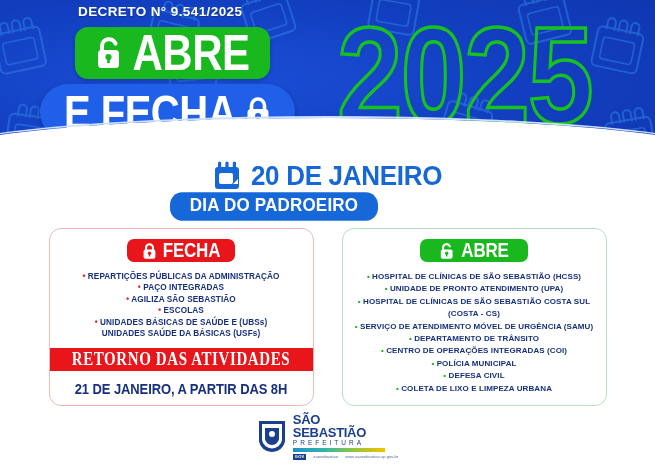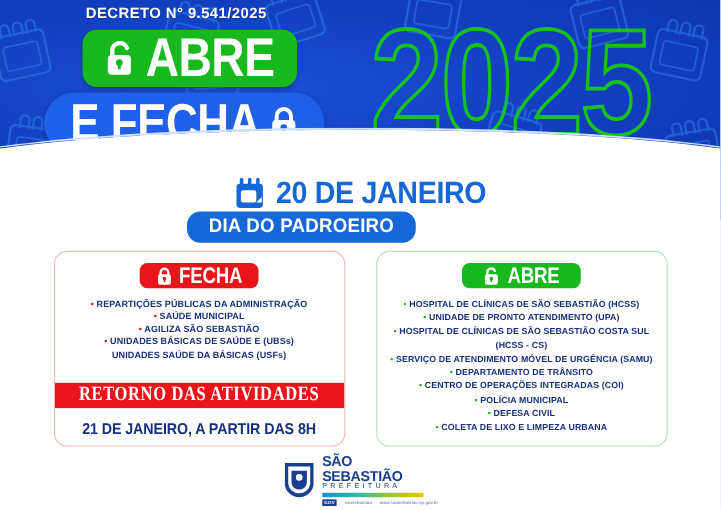--- a/index.html
+++ b/index.html
@@ -238,22 +238,23 @@
         <svg width="15" height="18" viewBox="0 0 15 18">
           <path d="M4 8 V5.8 a3.5 3.5 0 0 1 7 0 V8" fill="none" stroke="#ffffff" stroke-width="2.1" stroke-linecap="round"></path>
           <rect x="1.6" y="7.4" width="11.8" height="9.4" rx="2" fill="#ffffff"></rect>
           <circle cx="7.5" cy="11.2" r="1.7" fill="#e8151b"></circle>
           <rect x="6.8" y="11.2" width="1.4" height="3.3" fill="#e8151b"></rect>
         </svg>
         <span class="ptxt">FECHA</span>
       </div>
       <ul class="items" id="fecha-list">
           <li>REPARTIÇÕES PÚBLICAS DA ADMINISTRAÇÃO</li>
-          <li>SAÚDE MUNICIPAL</li>
+          <li>PAÇO INTEGRADAS</li>
           <li>AGILIZA SÃO SEBASTIÃO</li>
+          <li>ESCOLAS</li>
           <li>UNIDADES BÁSICAS DE SAÚDE E (UBSs)</li>
           <li class="nobullet">UNIDADES SAÚDE DA BÁSICAS (USFs)</li>
         </ul>
       <div class="retorno-bar">
         <span>RETORNO DAS ATIVIDADES</span>
       </div>
       <div class="retorno-sub">21 DE JANEIRO, A PARTIR DAS 8H</div>
     </div>
 
     <div class="panel panel-abre">
@@ -263,21 +264,21 @@
           <rect x="1.8" y="7.4" width="11.8" height="9.4" rx="2" fill="#ffffff"></rect>
           <circle cx="7.7" cy="11.2" r="1.7" fill="#18b81e"></circle>
           <rect x="7" y="11.2" width="1.4" height="3.3" fill="#18b81e"></rect>
         </svg>
         <span class="ptxt">ABRE</span>
       </div>
       <ul class="items" id="abre-list">
           <li>HOSPITAL DE CLÍNICAS DE SÃO SEBASTIÃO (HCSS)</li>
           <li>UNIDADE DE PRONTO ATENDIMENTO (UPA)</li>
           <li>HOSPITAL DE CLÍNICAS DE SÃO SEBASTIÃO COSTA SUL</li>
-          <li class="nobullet">(HCSS - CS)</li>
+          <li class="nobullet">(COSTA - CS)</li>
           <li>SERVIÇO DE ATENDIMENTO MÓVEL DE URGÊNCIA (SAMU)</li>
           <li>DEPARTAMENTO DE TRÂNSITO</li>
           <li>CENTRO DE OPERAÇÕES INTEGRADAS (COI)</li>
           <li>POLÍCIA MUNICIPAL</li>
           <li>DEFESA CIVIL</li>
           <li>COLETA DE LIXO E LIMPEZA URBANA</li>
         </ul>
     </div>
   </div>
 

